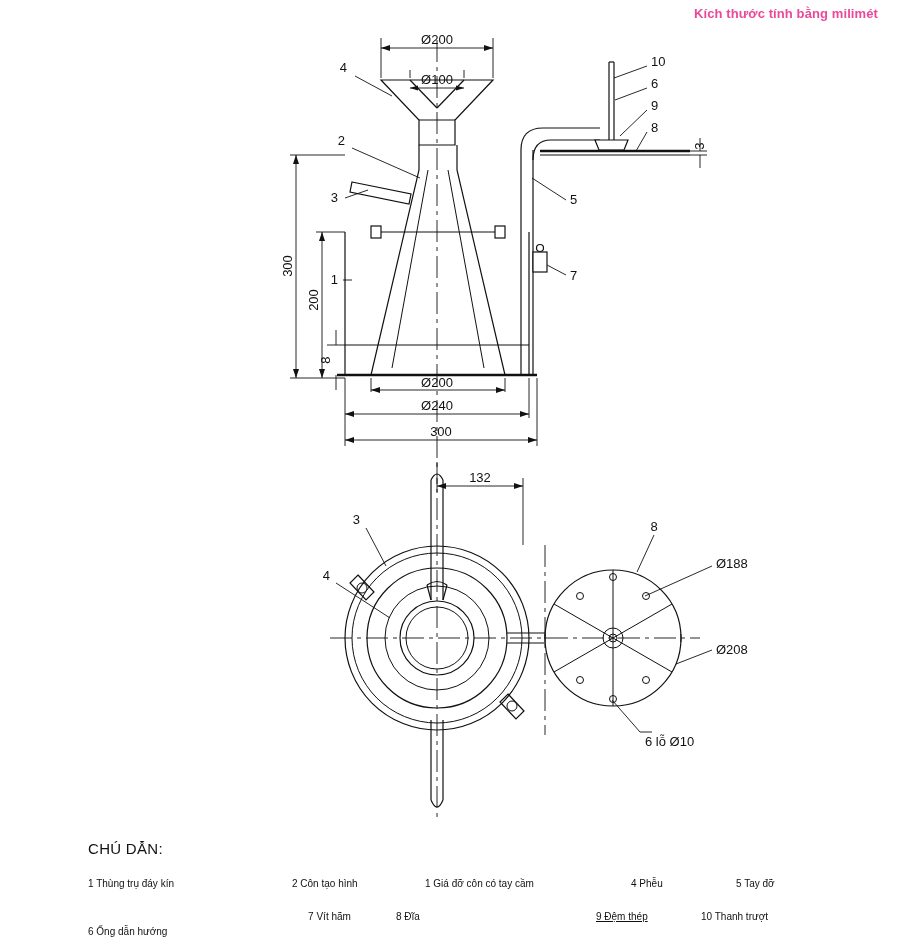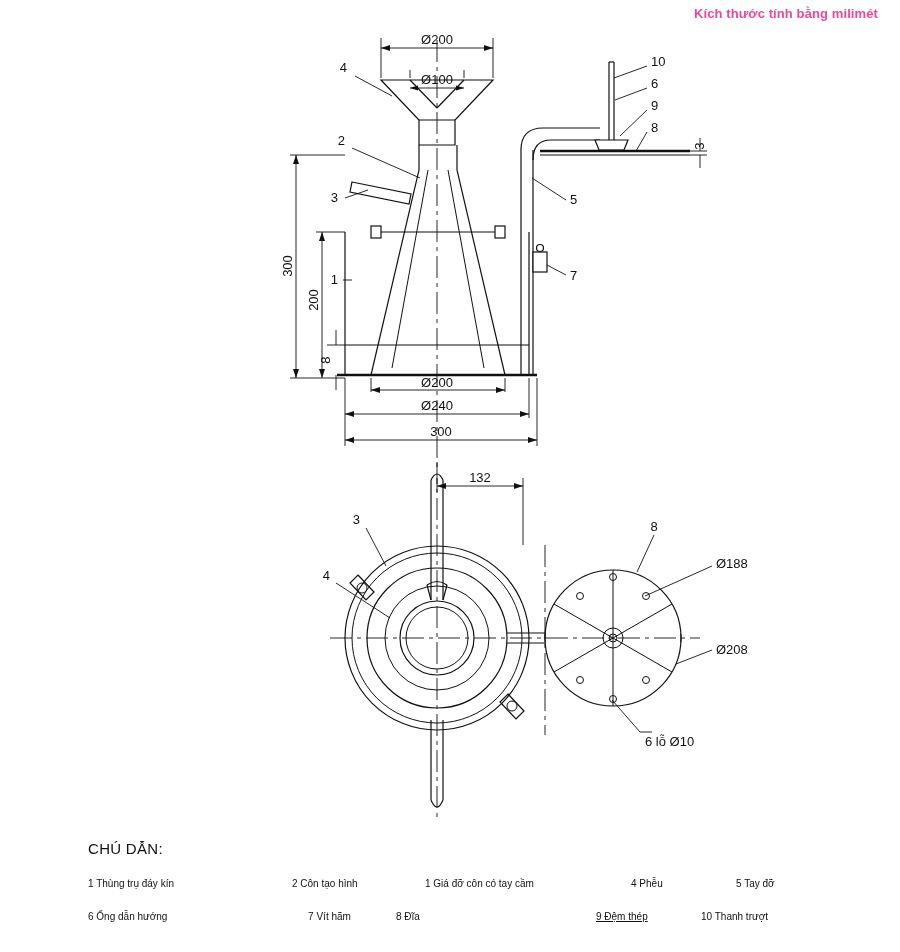--- a/index.html
+++ b/index.html
@@ -65,21 +65,21 @@
   }
   .legend-item {
     font-size: 10px;
     white-space: nowrap;
   }
   .legend-row.r1 .legend-item:nth-child(1) { width: 175px; }
   .legend-row.r1 .legend-item:nth-child(2) { width: 133px; margin-left: 29px; }
   .legend-row.r1 .legend-item:nth-child(3) { width: 200px; }
   .legend-row.r1 .legend-item:nth-child(4) { width: 105px; margin-left: 6px; }
   .legend-row.r1 .legend-item:nth-child(5) { width: 100px; }
-  .legend-row.r2 .legend-item:nth-child(1) { width: 175px; }
+  .legend-row.r2 .legend-item:nth-child(1) { width: 175px; margin-top: 15px; }
   .legend-row.r2 .legend-item:nth-child(2) { width: 133px; text-align: center; }
   .legend-row.r2 .legend-item:nth-child(3) { width: 200px; }
   .legend-row.r2 .legend-item:nth-child(4) { width: 105px; text-decoration: underline; }
   .legend-row.r2 .legend-item:nth-child(5) { width: 100px; }
 
   .ln { stroke: #111; fill: none; stroke-width: 1.2; }
   .ln-thin { stroke: #111; fill: none; stroke-width: 1; }
   .ln-thick { stroke: #111; fill: none; stroke-width: 2.6; }
   .dim { stroke: #111; fill: none; stroke-width: 0.9; }
   .center { stroke: #111; fill: none; stroke-width: 0.9; stroke-dasharray: 22 5 4 5; }

